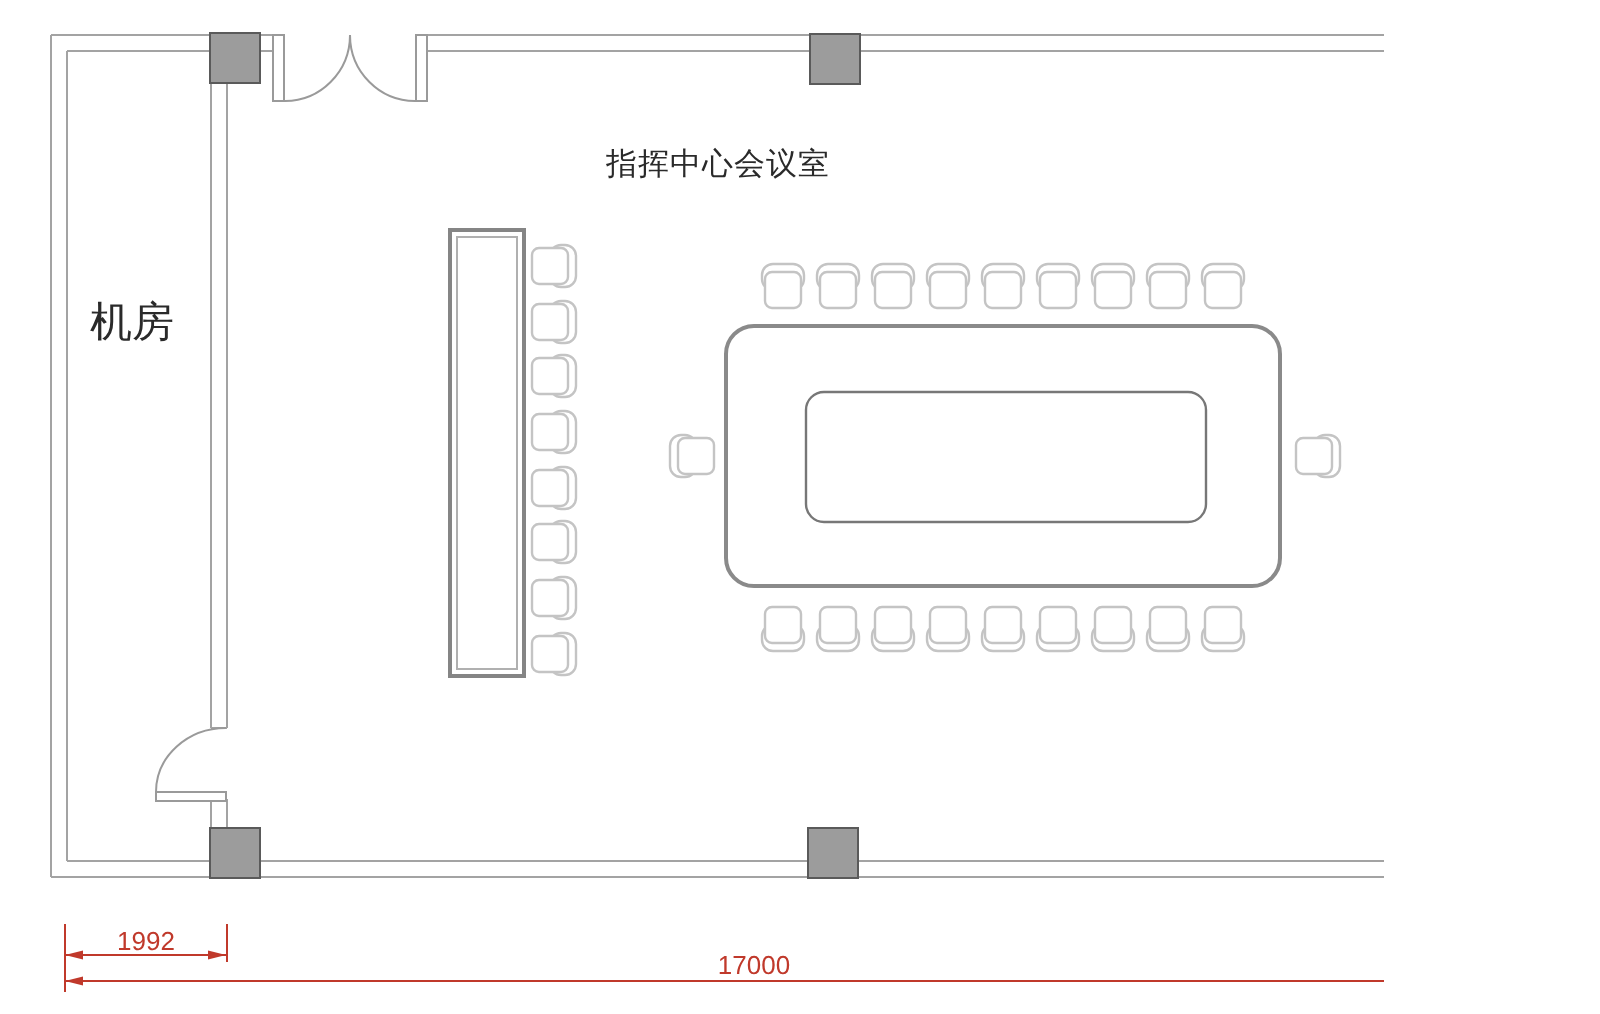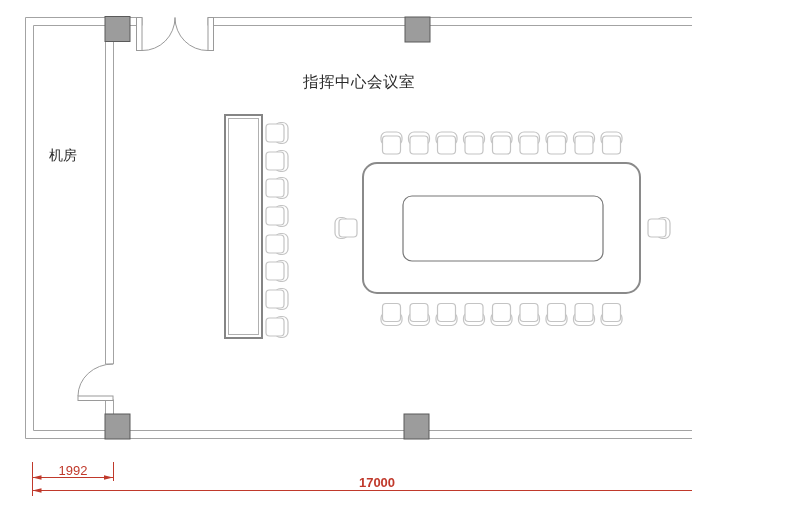--- a/index.html
+++ b/index.html
@@ -3,24 +3,24 @@
 <meta charset="utf-8">
 <style>
   html,body{margin:0;padding:0;background:#ffffff;}
   .canvas{
     position:relative;width:692px;height:507px;background:#ffffff;overflow:hidden;
     font-family:"Liberation Sans", sans-serif;
   }
   .plan-svg{position:absolute;left:0;top:0;}
   .label{position:absolute;color:#2a2a2a;white-space:nowrap;}
   .label-title{left:303px;top:72px;width:112px;text-align:center;font-size:15.5px;letter-spacing:0.5px;}
-  .label-room{left:45px;top:147px;width:36px;text-align:center;font-size:14px;}
+  .label-room{left:45px;top:147px;width:36px;text-align:center;font-size:21px;}
   .dim{position:absolute;color:#c0392b;font-size:13px;text-align:center;}
   .dim-2000{left:43px;top:463px;width:60px;}
-  .dim-17000{left:337px;top:475px;width:80px;font-weight:bold;}
+  .dim-17000{left:337px;top:475px;width:80px;}
   .dim-10000{left:746px;top:222px;width:50px;height:16px;transform:rotate(-90deg);transform-origin:center;}
 </style>
 </head>
 <body>
 
 <div class="canvas">
 
   <svg class="plan-svg" width="800" height="507" viewBox="0 0 800 507">
 
     <defs>

